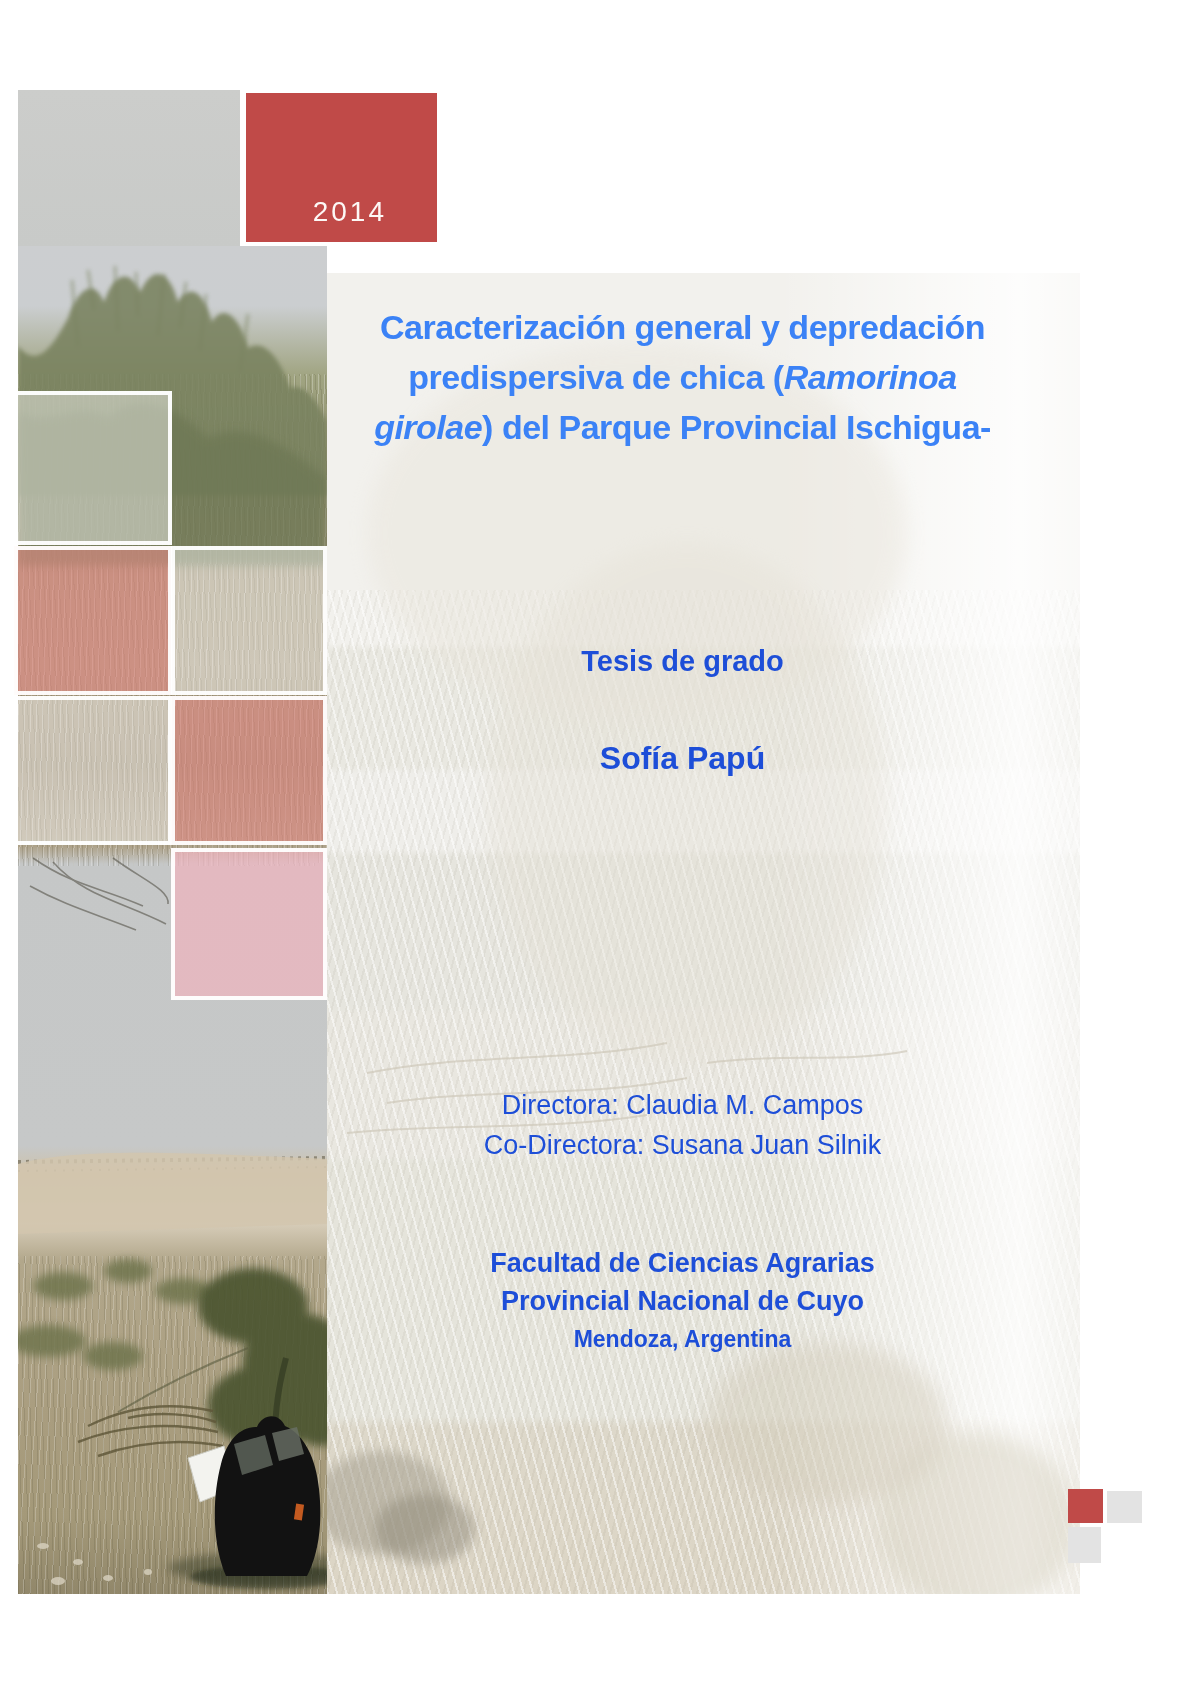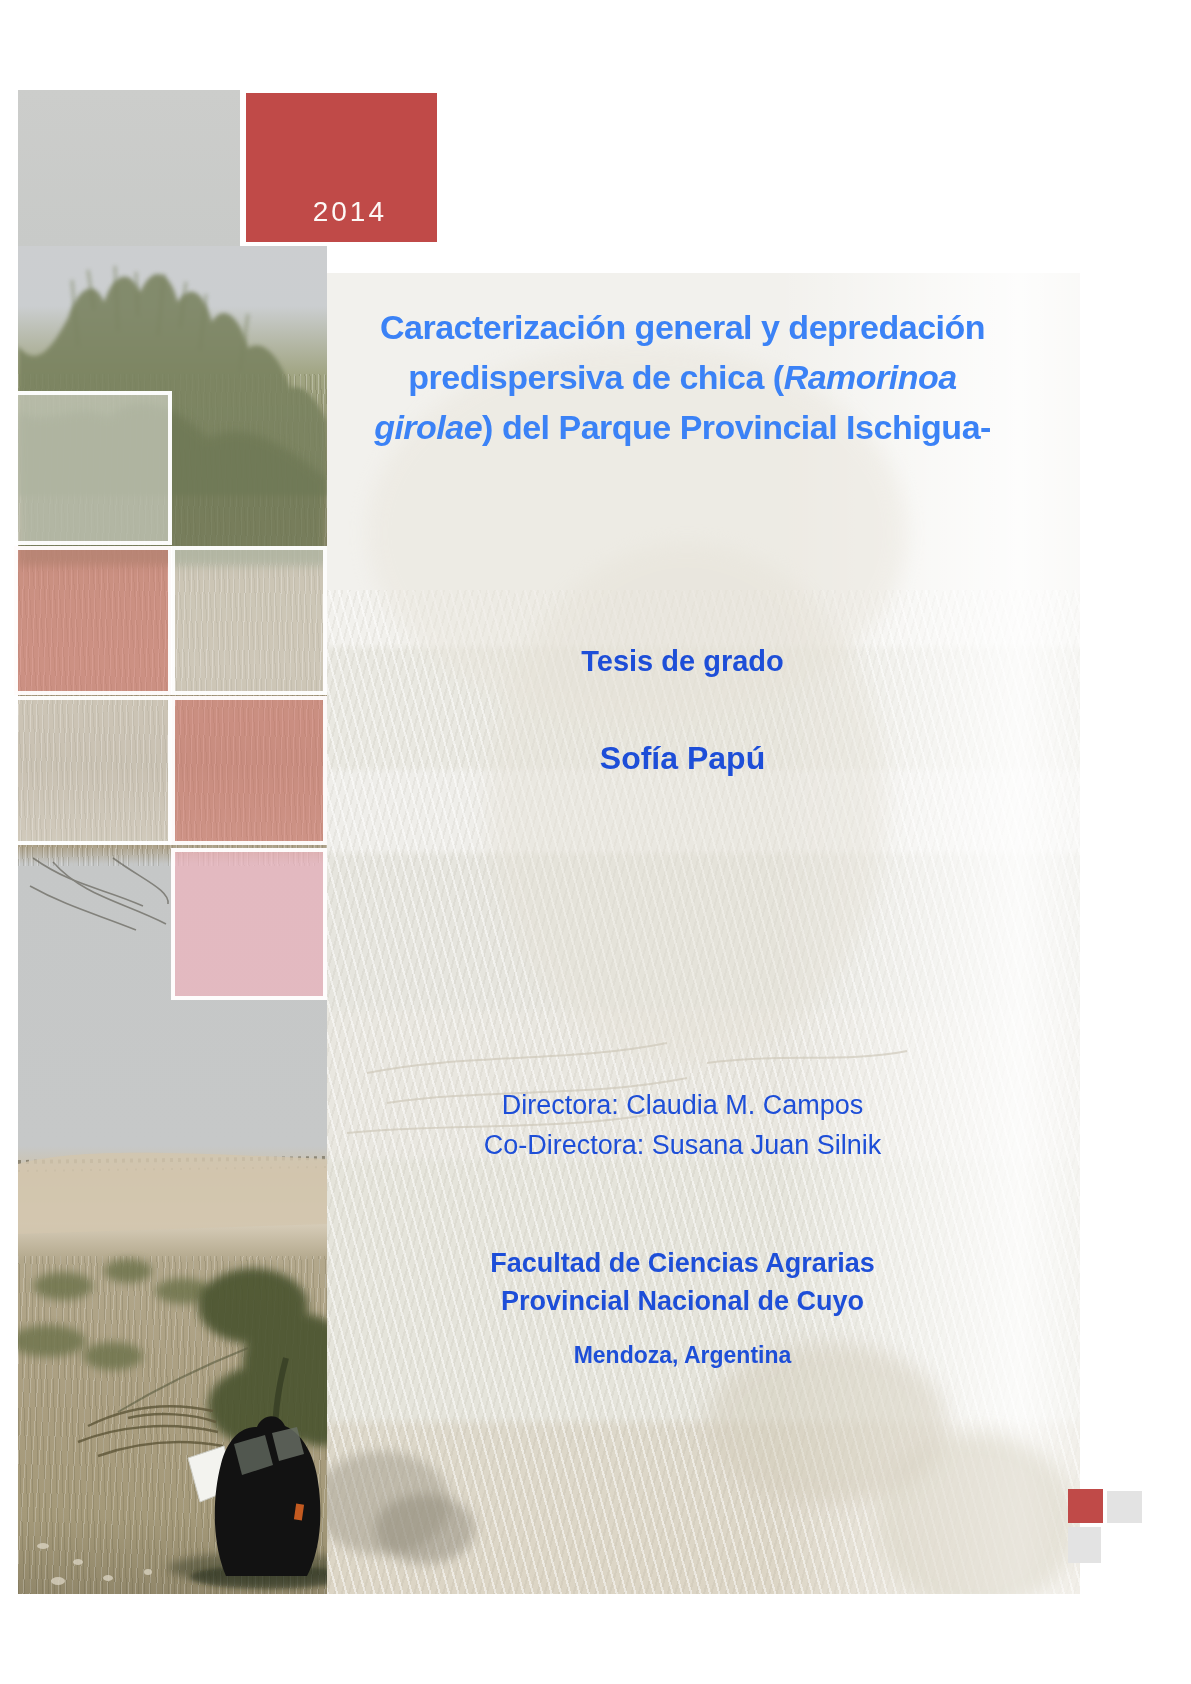--- a/index.html
+++ b/index.html
@@ -75,21 +75,21 @@
   .faded-col svg{position:absolute;left:0;top:0;}
   
   .textcol{position:absolute;left:305px;width:755px;text-align:center;color:#1d4ed8;}
   .title{top:302px;font-weight:bold;font-size:34px;line-height:50px;color:#3b82f6;letter-spacing:-0.5px;}
   .title .t-line{white-space:nowrap;}
   .title .it{font-style:italic;}
   .subtitle{top:645px;font-weight:bold;font-size:29px;}
   .author{top:740px;font-weight:bold;font-size:32px;}
   .supervisors{top:1044px;font-weight:normal;font-size:27px;line-height:40px;margin-top:41px;}
   .institution{top:1244px;font-weight:bold;font-size:27px;line-height:38px;}
-  .institution .loc{font-size:23px;line-height:34px;margin-top:18px;}
+  .institution .loc{font-size:23px;line-height:34px;margin-top:2px;}
   
   .corner-red{position:absolute;left:1068px;top:1489px;width:35px;height:34px;background:#c04a48;}
   .corner-gray-1{position:absolute;left:1107px;top:1491px;width:35px;height:32px;background:#e3e3e3;}
   .corner-gray-2{position:absolute;left:1068px;top:1527px;width:33px;height:36px;background:#e3e3e3;}
 </style>
 </head>
 <body>
 
 <div class="page">
 

